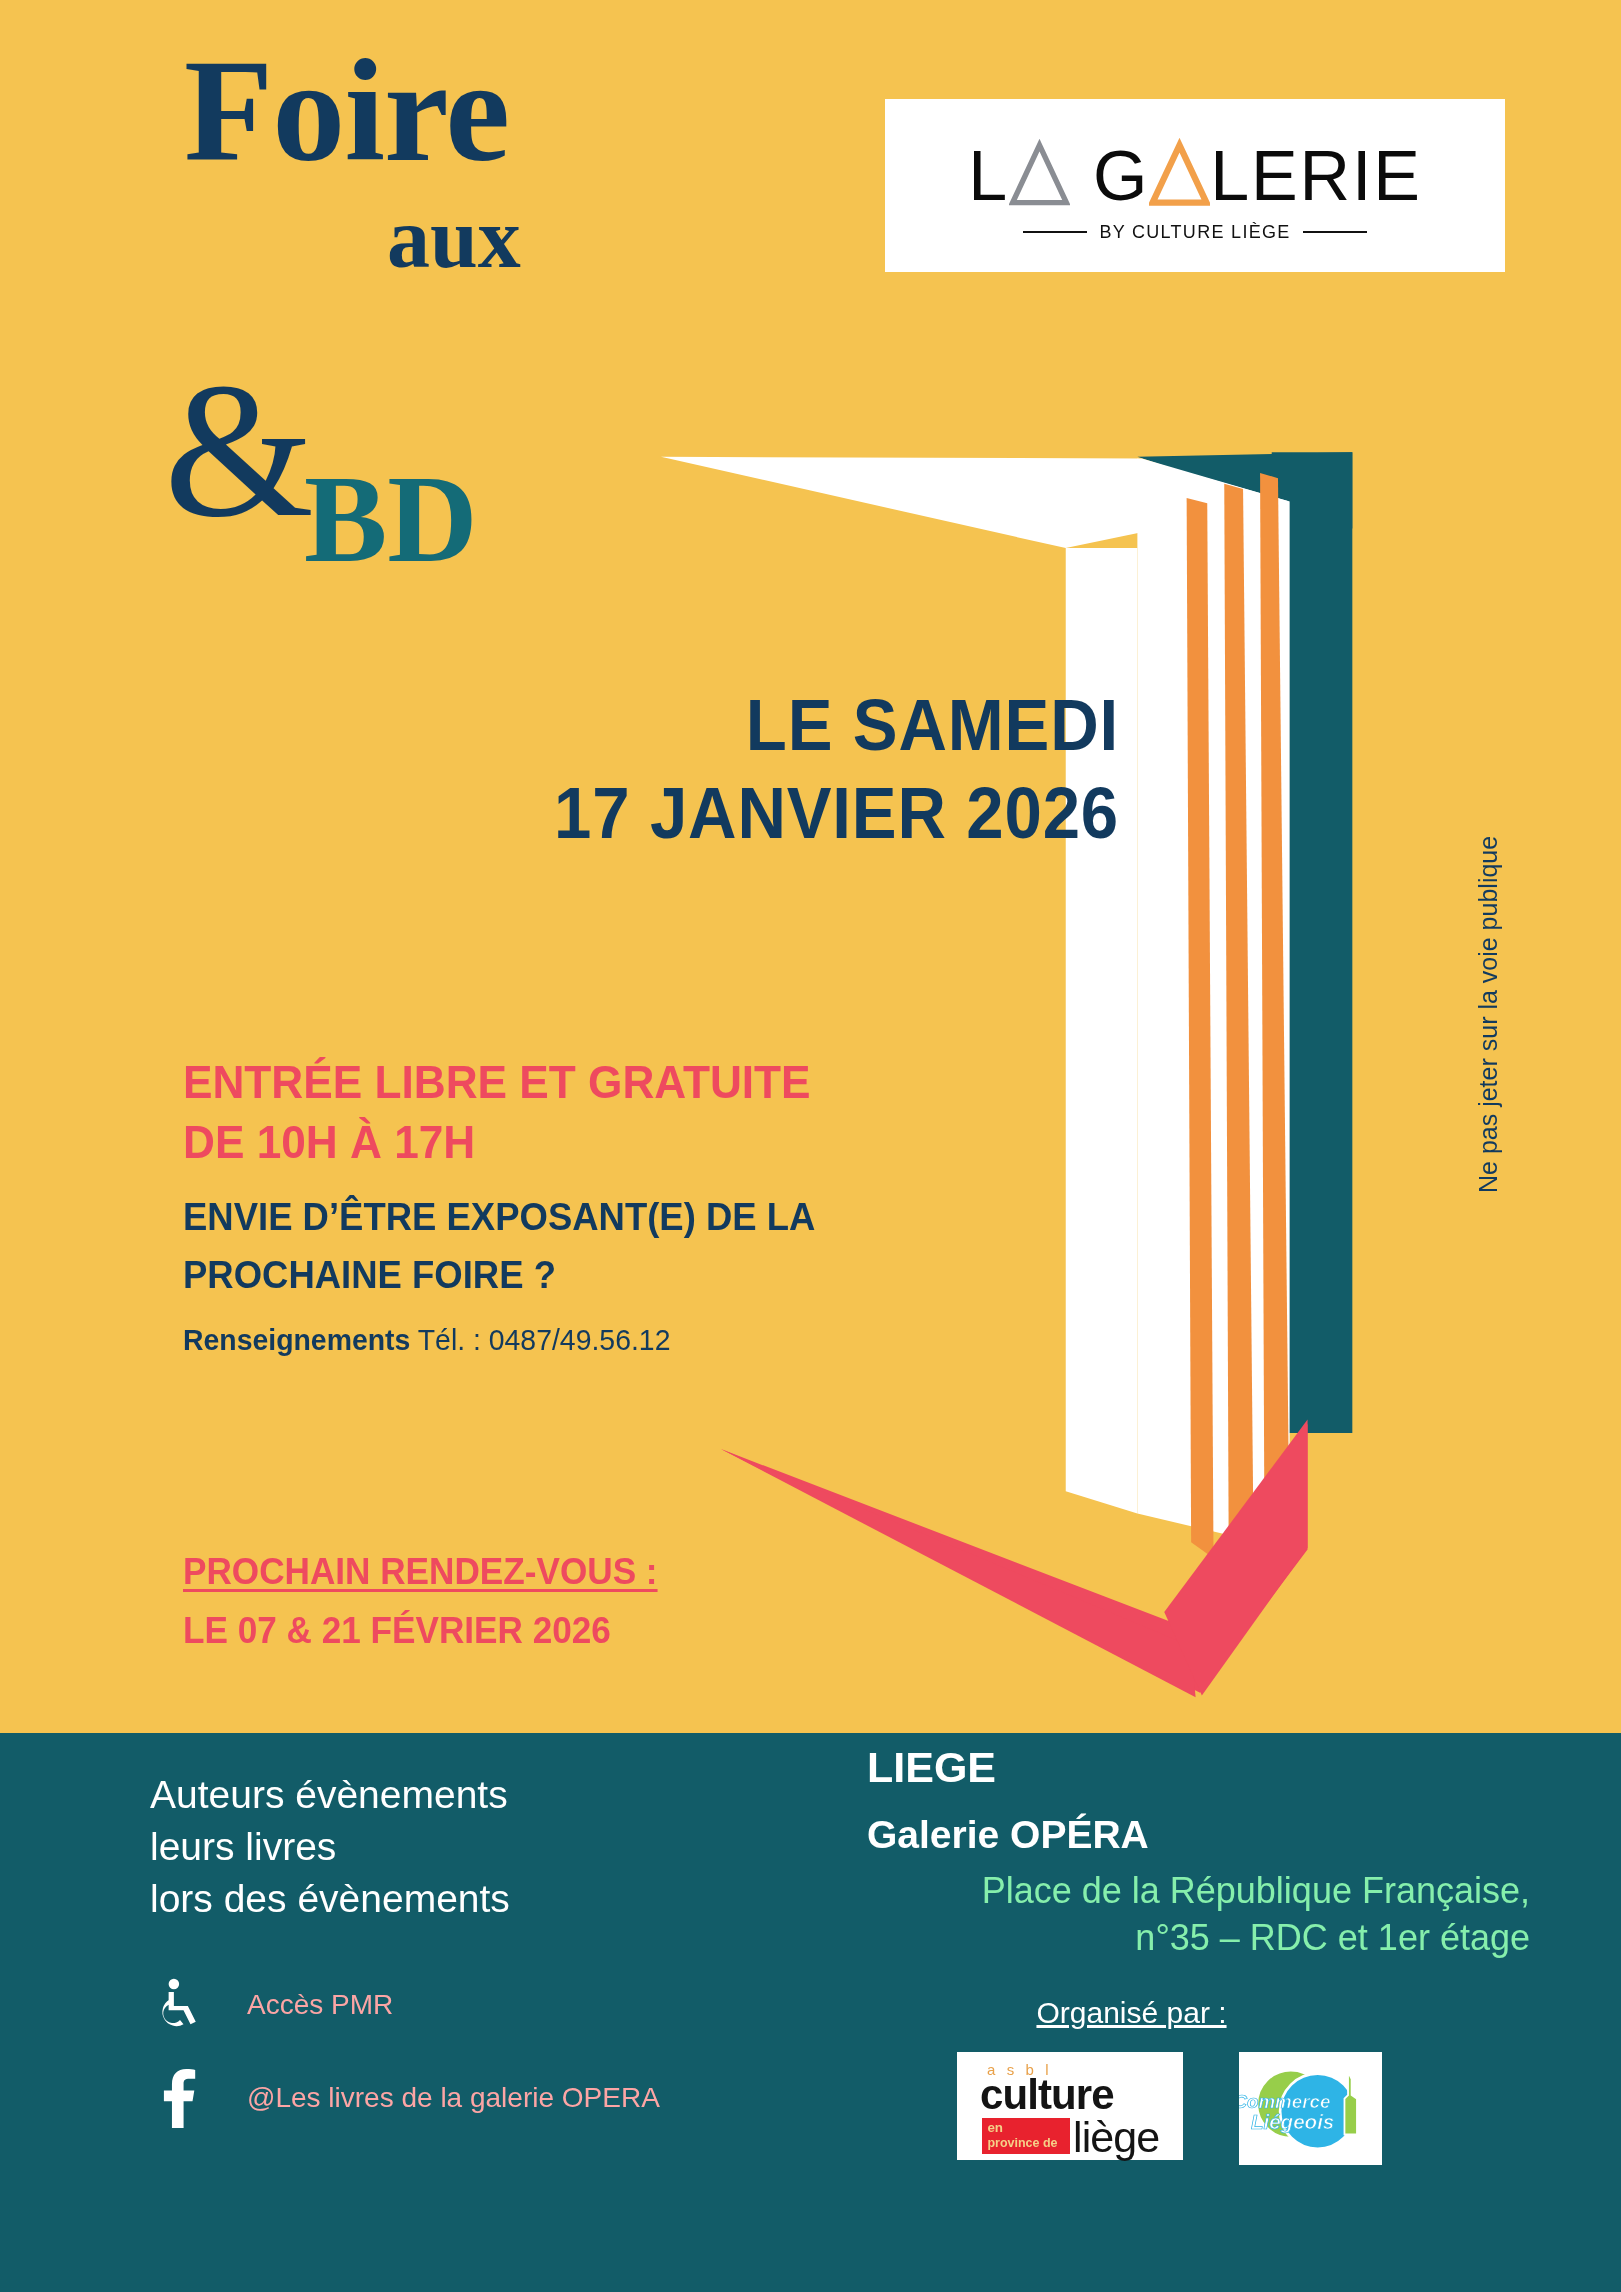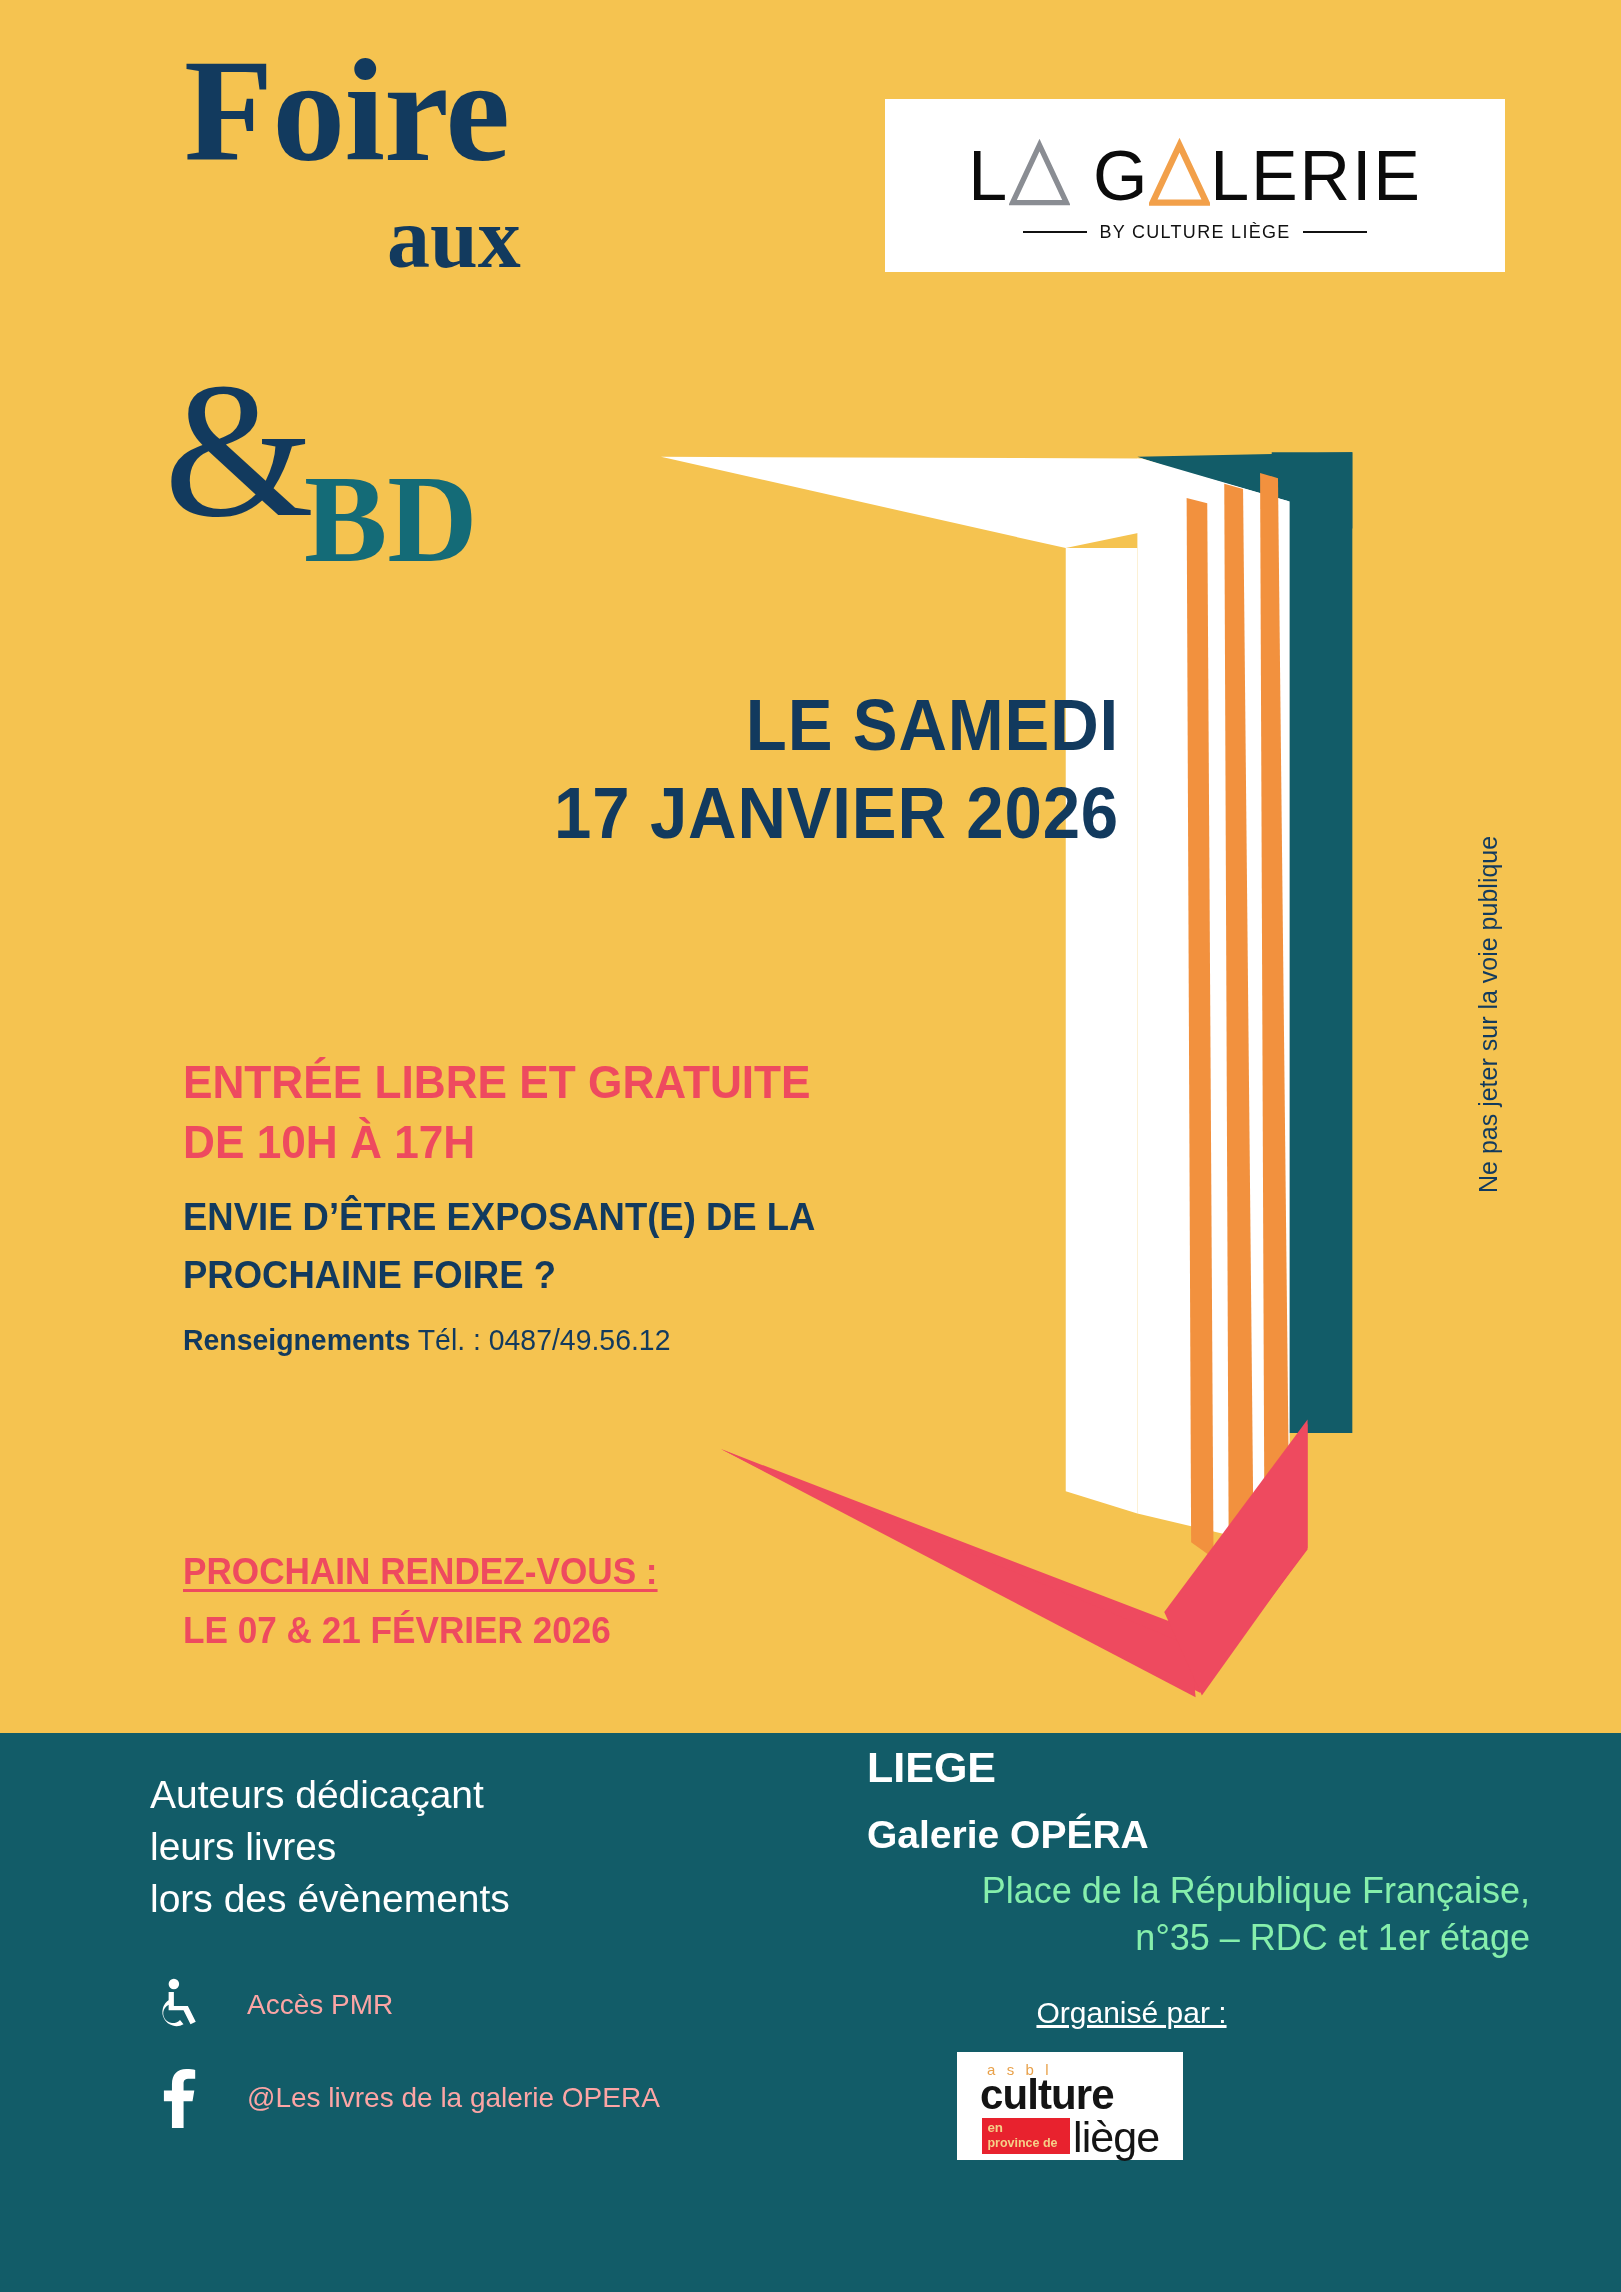--- a/index.html
+++ b/index.html
@@ -290,21 +290,21 @@
   <div id="nextrdv">
     <div class="rdv-l1">PROCHAIN RENDEZ-VOUS :</div>
     <div class="rdv-l2">LE 07 &amp; 21 FÉVRIER 2026</div>
   </div>
 
   <div id="vnote">Ne pas jeter sur la voie publique</div>
 
   <div id="footer">
 
     <div id="foot-left">
-      <div class="fl-line">Auteurs dédicaçant</div>
+      <div class="fl-line">Auteurs évènements</div>
       <div class="fl-line">leurs livres</div>
       <div class="fl-line">lors des évènements</div>
 
       <div class="fl-row" style="margin-top:52px;">
         <span class="ficon">
           <svg width="56" height="56" viewBox="0 0 64 64" fill="#FFFFFF">
             <circle cx="25" cy="8" r="6"></circle>
             <path d="M19 17 L19 38 L36 38 L44 54 L50 51 L41 33 L25 33 L25 17 Z"></path>
             <path d="M20 26 a16 16 0 1 0 16 28 l-4-5 a11 11 0 1 1 -11 -18 z"></path>
           </svg>
@@ -334,19 +334,30 @@
         <div class="sp-box" id="sp-culture">
           <span class="cl-asbl">a s b l</span>
           <span class="cl-culture">culture</span>
           <span class="cl-redbox">
             <span class="cl-en">en</span>
             <span class="cl-prov">province de</span>
           </span>
           <span class="cl-liege">liège</span>
         </div>
 
+        <div class="sp-box" id="sp-commerce">
+          <svg width="143" height="113" viewBox="0 0 160 126">
+            <circle cx="58" cy="58" r="38" fill="#97CE4A"></circle>
+            <circle cx="58" cy="58" r="38" fill="none" stroke="#FFFFFF" stroke-width="3"></circle>
+            <circle cx="88" cy="66" r="42" fill="#2EB4E6"></circle>
+            <circle cx="88" cy="66" r="42" fill="none" stroke="#FFFFFF" stroke-width="3"></circle>
+            <path d="M122 22 L126 30 L126 48 L132 52 L132 92 L118 92 L118 52 L122 48 Z" fill="#97CE4A" stroke="#FFFFFF" stroke-width="2"></path>
+            <text x="48" y="62" font-family="Liberation Sans, sans-serif" font-size="21" font-weight="bold" font-style="italic" fill="#FFFFFF" stroke="#2EB4E6" stroke-width="0.8" text-anchor="middle">Commerce</text>
+            <text x="60" y="86" font-family="Liberation Sans, sans-serif" font-size="23" font-weight="bold" font-style="italic" fill="#FFFFFF" stroke="#2EB4E6" stroke-width="0.8" text-anchor="middle">Liégeois</text>
+          </svg>
+        </div>
 
       </div>
     </div>
   </div>
 
 </div>
 
 
 </body></html>

